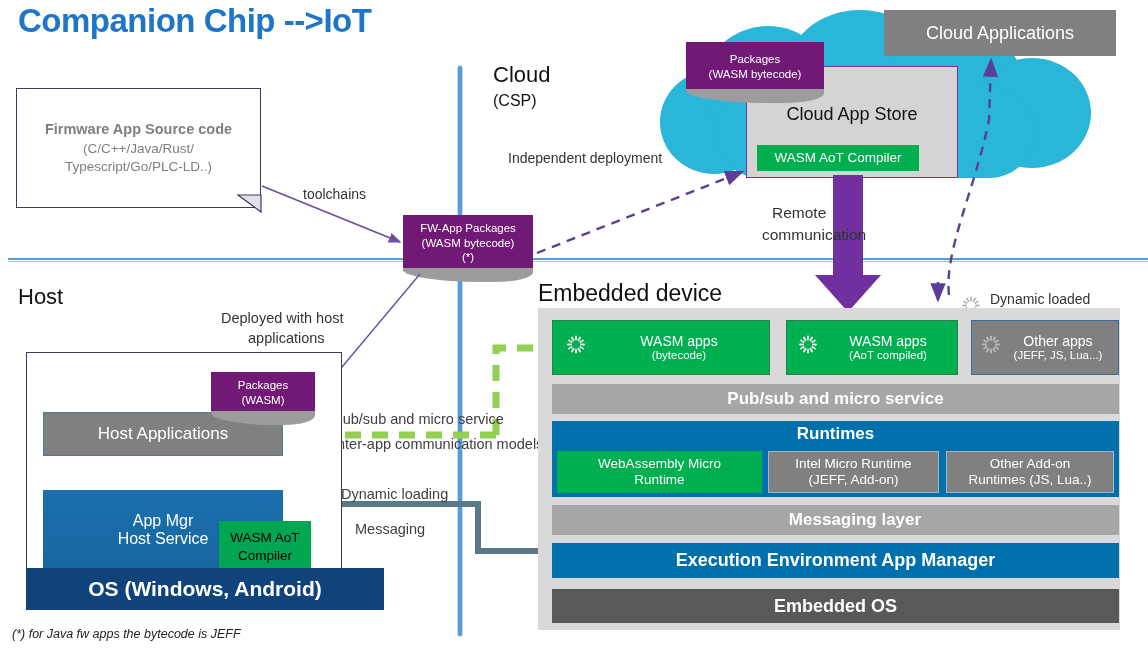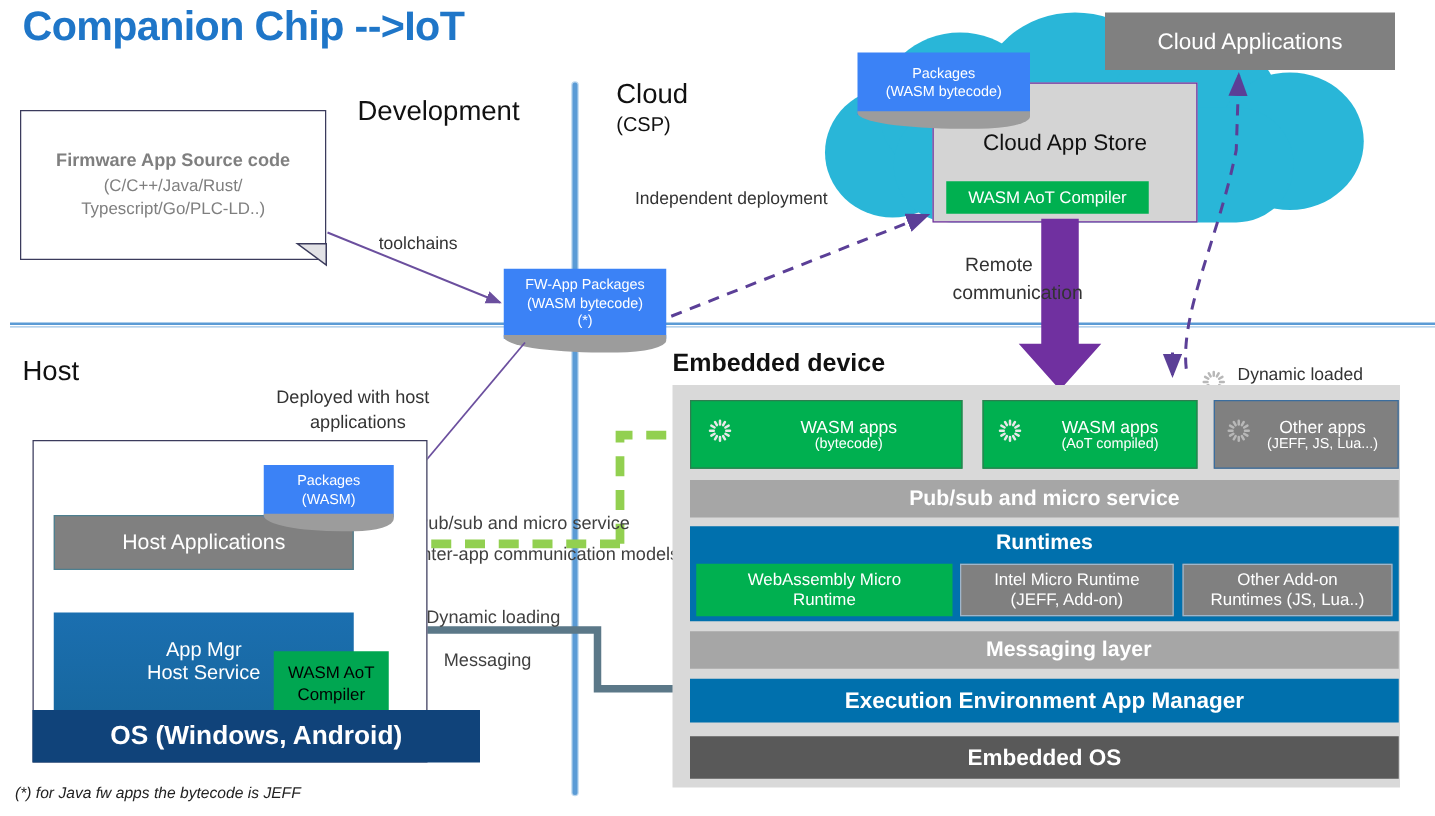--- a/index.html
+++ b/index.html
@@ -23,21 +23,21 @@
   .hline::after{content:"";display:block;position:absolute;left:0;right:0;top:3px;
                 height:1px;background:#9dc3e6;}
   .vline{width:4px;background:#5b9bd5;border-radius:2px;
          box-shadow:0 0 0 1px #bdd7ee;}
 
   
   .srcbox{border:1.5px solid #3b3b5c;background:#fff;}
   .srcbox .t1{font-size:14.5px;font-weight:bold;color:#7f7f7f;line-height:1.35;}
   .srcbox .t2{font-size:13.5px;color:#7f7f7f;line-height:1.35;}
 
-  .tag{background:#3b82f6;color:#fff;font-size:11.5px;line-height:1.3;
+  .tag{background:#701a75;color:#fff;font-size:11.5px;line-height:1.3;
        display:flex;flex-direction:column;align-items:center;
        justify-content:center;}
   .tag-wave{position:absolute;left:0;bottom:-11px;width:100%;height:14px;
             background:#9c9c9c;
             border-bottom-left-radius:60% 90%;border-bottom-right-radius:30% 70%;}
   .tag-shadow{position:absolute;left:4px;top:5px;width:100%;height:100%;
               background:rgba(0,0,0,.16);z-index:-1;}
 
   .greybar{background:#808080;color:#fff;}
   .greybar2{background:#a6a6a6;color:#fff;}
@@ -73,25 +73,24 @@
 <div id="stage">
 
   
   <div class="abs" id="title">Companion Chip --&gt;IoT</div>
 
   
   <div class="abs hline" style="left:8px;top:258px;width:1140px;"></div>
   <div class="abs vline" style="left:458px;top:66px;height:570px;"></div>
 
   
-  <div class="abs sect" style="left:286px;top:76px;">Development</div>
   <div class="abs sect" style="left:493px;top:62px;">Cloud</div>
   <div class="abs sect-sub" style="left:493px;top:92px;">(CSP)</div>
   <div class="abs sect" style="left:18px;top:284px;">Host</div>
-  <div class="abs sect" style="left:538px;top:280px;font-size:20px;font-weight:bold;">Embedded device</div>
+  <div class="abs sect" style="left:538px;top:280px;font-size:23px;">Embedded device</div>
 
   
   <div class="abs srcbox ctr col" style="left:16px;top:88px;width:245px;height:120px;">
     <div class="t1">Firmware App Source code</div>
     <div class="t2">(C/C++/Java/Rust/</div>
     <div class="t2">Typescript/Go/PLC-LD..)</div>
   </div>
   
   <svg width="1148" height="653">
     <polygon points="238,195 261,195 261,212" fill="#e2e2e6" stroke="#3b3b5c" stroke-width="1.2"></polygon>

